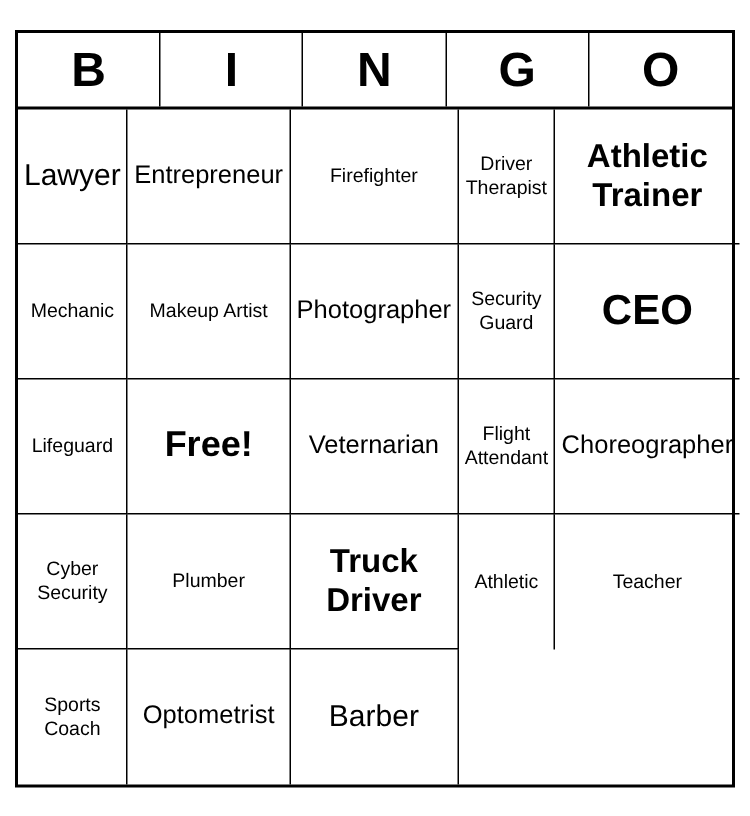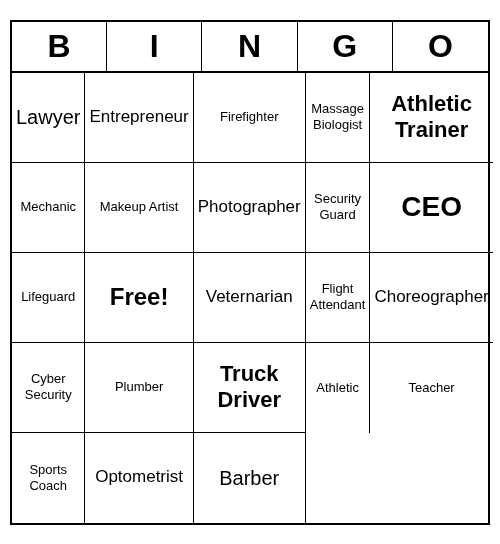--- a/index.html
+++ b/index.html
@@ -91,21 +91,21 @@
   <div class="bingo-cell">
         <span class="cell-text large">Lawyer</span>
       </div>
       <div class="bingo-cell">
         <span class="cell-text small">Entrepreneur</span>
       </div>
       <div class="bingo-cell">
         <span class="cell-text">Firefighter</span>
       </div>
       <div class="bingo-cell">
-        <span class="cell-text">Massage Biologist</span>
+        <span class="cell-text">Driver Therapist</span>
       </div>
       <div class="bingo-cell">
         <span class="cell-text medium">Athletic Trainer</span>
       </div>
       <div class="bingo-cell">
         <span class="cell-text">Mechanic</span>
       </div>
       <div class="bingo-cell">
         <span class="cell-text">Makeup Artist</span>
       </div>

